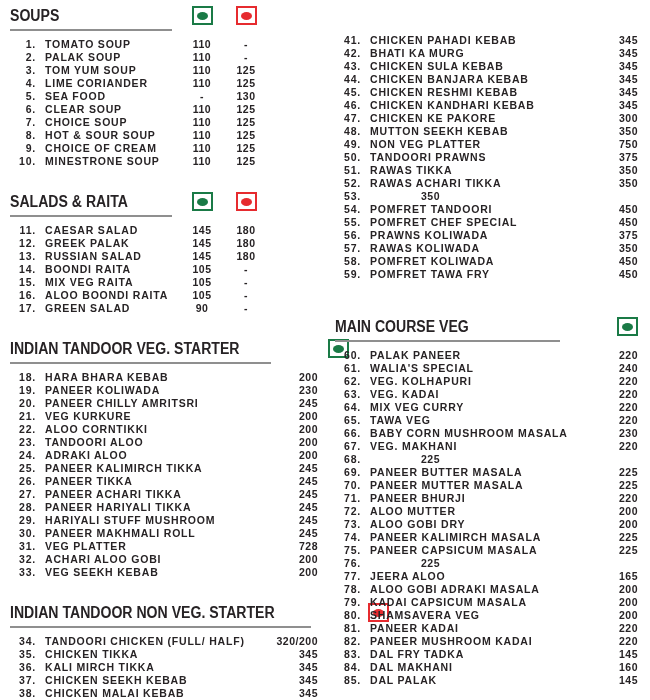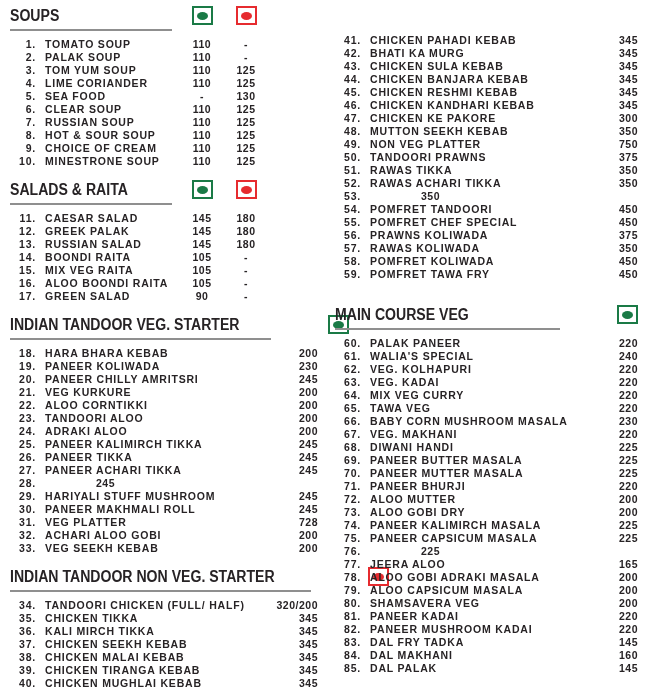--- a/index.html
+++ b/index.html
@@ -8,21 +8,21 @@
     --text:#272325;
     --rule:#8f8f8f;
   }
   *{box-sizing:border-box;}
   body{
     margin:0;width:650px;height:700px;background:#ffffff;overflow:hidden;
     font-family:"Liberation Sans",sans-serif;font-weight:700;color:var(--text);
     -webkit-font-smoothing:antialiased;
   }
   .page{display:flex;width:650px;height:700px;padding:6px 12px 0 10px;}
-  .col{display:flex;flex-direction:column;}
+  .col{display:flex;flex-direction:column;gap:12px;}
   #col-left{width:308px;margin-right:17px;}
   #col-right{width:303px;}
   #col-left .section + .section{margin-top:12px;}
   #col-right .section:first-child{margin-top:28px;}
   #col-right .section + .section{margin-top:24px;}
 
   .section-header{display:flex;align-items:flex-start;margin-bottom:7px;}
   .title-wrap{flex:1;border-bottom:2px solid var(--rule);padding-bottom:4px;min-height:20px;}
   .header-title{
     font-size:16px;line-height:19px;white-space:nowrap;display:inline-block;
@@ -111,21 +111,21 @@
         </div>
         <div class="row">
           <span class="num">6.</span>
           <span class="name">CLEAR SOUP</span>
           <span class="price">110</span>
           <span class="price">125</span>
           <span class="tail"></span>
         </div>
         <div class="row">
           <span class="num">7.</span>
-          <span class="name">RUSSIAN SOUP</span>
+          <span class="name">CHOICE SOUP</span>
           <span class="price">110</span>
           <span class="price">125</span>
           <span class="tail"></span>
         </div>
         <div class="row">
           <span class="num">8.</span>
           <span class="name">HOT &amp; SOUR SOUP</span>
           <span class="price">110</span>
           <span class="price">125</span>
           <span class="tail"></span>
@@ -268,20 +268,21 @@
           <span class="name">PANEER TIKKA</span>
           <span class="price1">245</span>
         </div>
         <div class="row">
           <span class="num">27.</span>
           <span class="name">PANEER ACHARI TIKKA</span>
           <span class="price1">245</span>
         </div>
         <div class="row">
           <span class="num">28.</span>
+          <span class="name">PANEER HARIYALI TIKKA</span>
           <span class="price1">245</span>
         </div>
         <div class="row">
           <span class="num">29.</span>
           <span class="name">HARIYALI STUFF MUSHROOM</span>
           <span class="price1">245</span>
         </div>
         <div class="row">
           <span class="num">30.</span>
           <span class="name">PANEER MAKHMALI ROLL</span>
@@ -494,21 +495,20 @@
           <span class="name">BABY CORN MUSHROOM MASALA</span>
           <span class="price1">230</span>
         </div>
         <div class="row">
           <span class="num">67.</span>
           <span class="name">VEG. MAKHANI</span>
           <span class="price1">220</span>
         </div>
         <div class="row">
           <span class="num">68.</span>
-          <span class="name">DIWANI HANDI</span>
           <span class="price1">225</span>
         </div>
         <div class="row">
           <span class="num">69.</span>
           <span class="name">PANEER BUTTER MASALA</span>
           <span class="price1">225</span>
         </div>
         <div class="row">
           <span class="num">70.</span>
           <span class="name">PANEER MUTTER MASALA</span>
@@ -548,21 +548,21 @@
           <span class="name">JEERA ALOO</span>
           <span class="price1">165</span>
         </div>
         <div class="row">
           <span class="num">78.</span>
           <span class="name">ALOO GOBI ADRAKI MASALA</span>
           <span class="price1">200</span>
         </div>
         <div class="row">
           <span class="num">79.</span>
-          <span class="name">ALOO CAPSICUM MASALA</span>
+          <span class="name">KADAI CAPSICUM MASALA</span>
           <span class="price1">200</span>
         </div>
         <div class="row">
           <span class="num">80.</span>
           <span class="name">SHAMSAVERA VEG</span>
           <span class="price1">200</span>
         </div>
         <div class="row">
           <span class="num">81.</span>
           <span class="name">PANEER KADAI</span>

